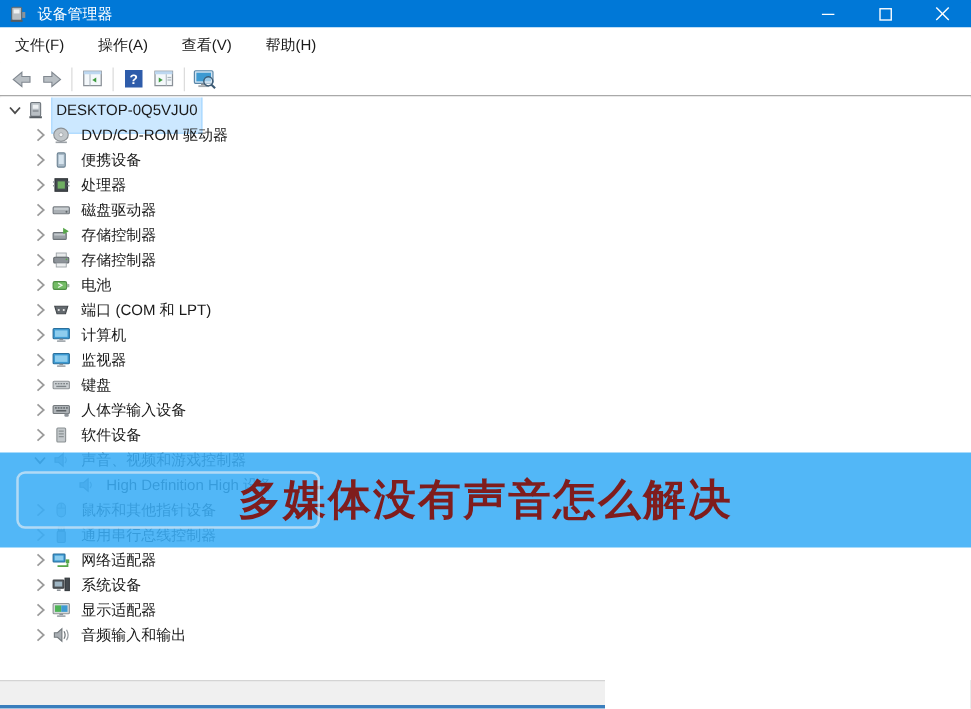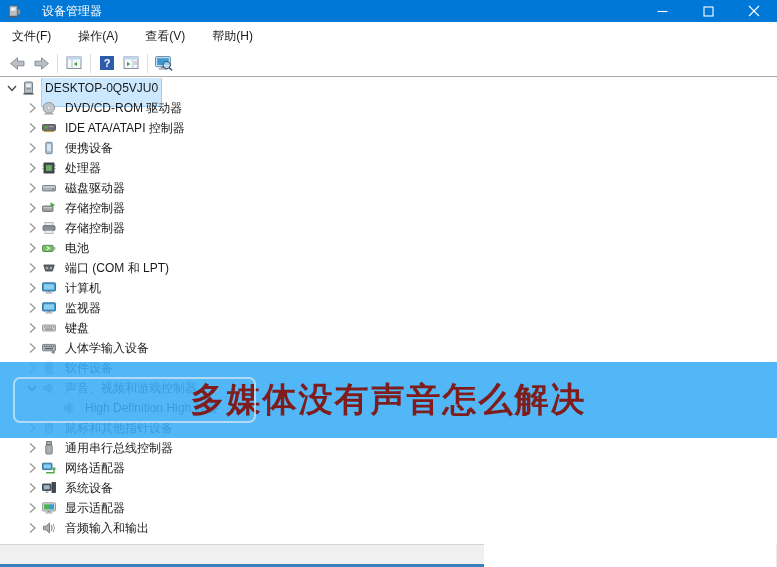--- a/index.html
+++ b/index.html
@@ -5,21 +5,21 @@
   * { margin:0; padding:0; box-sizing:border-box; }
   html,body { background:#fff; }
   body { font-family:"Liberation Sans","DejaVu Sans",sans-serif; }
   .window {
     position:relative; width:777px; height:567px; background:#fff; overflow:hidden;
     box-shadow: inset -1px 0 0 rgba(0,0,0,0.08), inset 1px 0 0 rgba(0,0,0,0.04);
   }
   
   .titlebar { height:22px; background:#0078d7; display:flex; align-items:center; }
   .title-icon { margin-left:7px; display:flex; align-items:center; }
-  .title-text { color:#fff; font-size:12px; margin-left:20px; }
+  .title-text { color:#fff; font-size:12px; margin-left:8px; }
   .win-controls { margin-left:auto; display:flex; height:100%; }
   .wc-btn { width:46px; height:100%; display:flex; align-items:center; justify-content:center; }
   
   .menubar { height:28px; display:flex; align-items:center; padding-left:2px; background:#fff; }
   .menu-item { font-size:12px; color:#1a1a1a; padding:5px 10px; margin-right:7px; background:none; border:none; cursor:default; font-family:inherit; }
   
   .toolbar { height:27px; display:flex; align-items:center; padding-left:5px; background:#fff; border-bottom:1px solid #a9a9a9; }
   .tb-btn { width:24px; height:23px; display:flex; align-items:center; justify-content:center; background:none; border:none; cursor:default; }
   .tb-sep { width:1px; height:19px; background:#dcdcdc; margin:0 4px; }
   
@@ -295,33 +295,20 @@
           </svg>
         </span>
       <span class="ticon">
           <svg width="16" height="16">
             <use href="#i-disc" xlink:href="#i-disc"></use>
           </svg>
         </span>
       <span class="tlabel">DVD/CD-ROM 驱动器</span>
     </div>
 
-    <div class="trow lvl1">
-      <span class="chev">
-          <svg width="16" height="16">
-            <use href="#chev-r" xlink:href="#chev-r"></use>
-          </svg>
-        </span>
-      <span class="ticon">
-          <svg width="16" height="16">
-            <use href="#i-card" xlink:href="#i-card"></use>
-          </svg>
-        </span>
-      <span class="tlabel">IDE ATA/ATAPI 控制器</span>
-    </div>
 
     <div class="trow lvl1">
       <span class="chev">
           <svg width="16" height="16">
             <use href="#chev-r" xlink:href="#chev-r"></use>
           </svg>
         </span>
       <span class="ticon">
           <svg width="16" height="16">
             <use href="#i-phone" xlink:href="#i-phone"></use>

